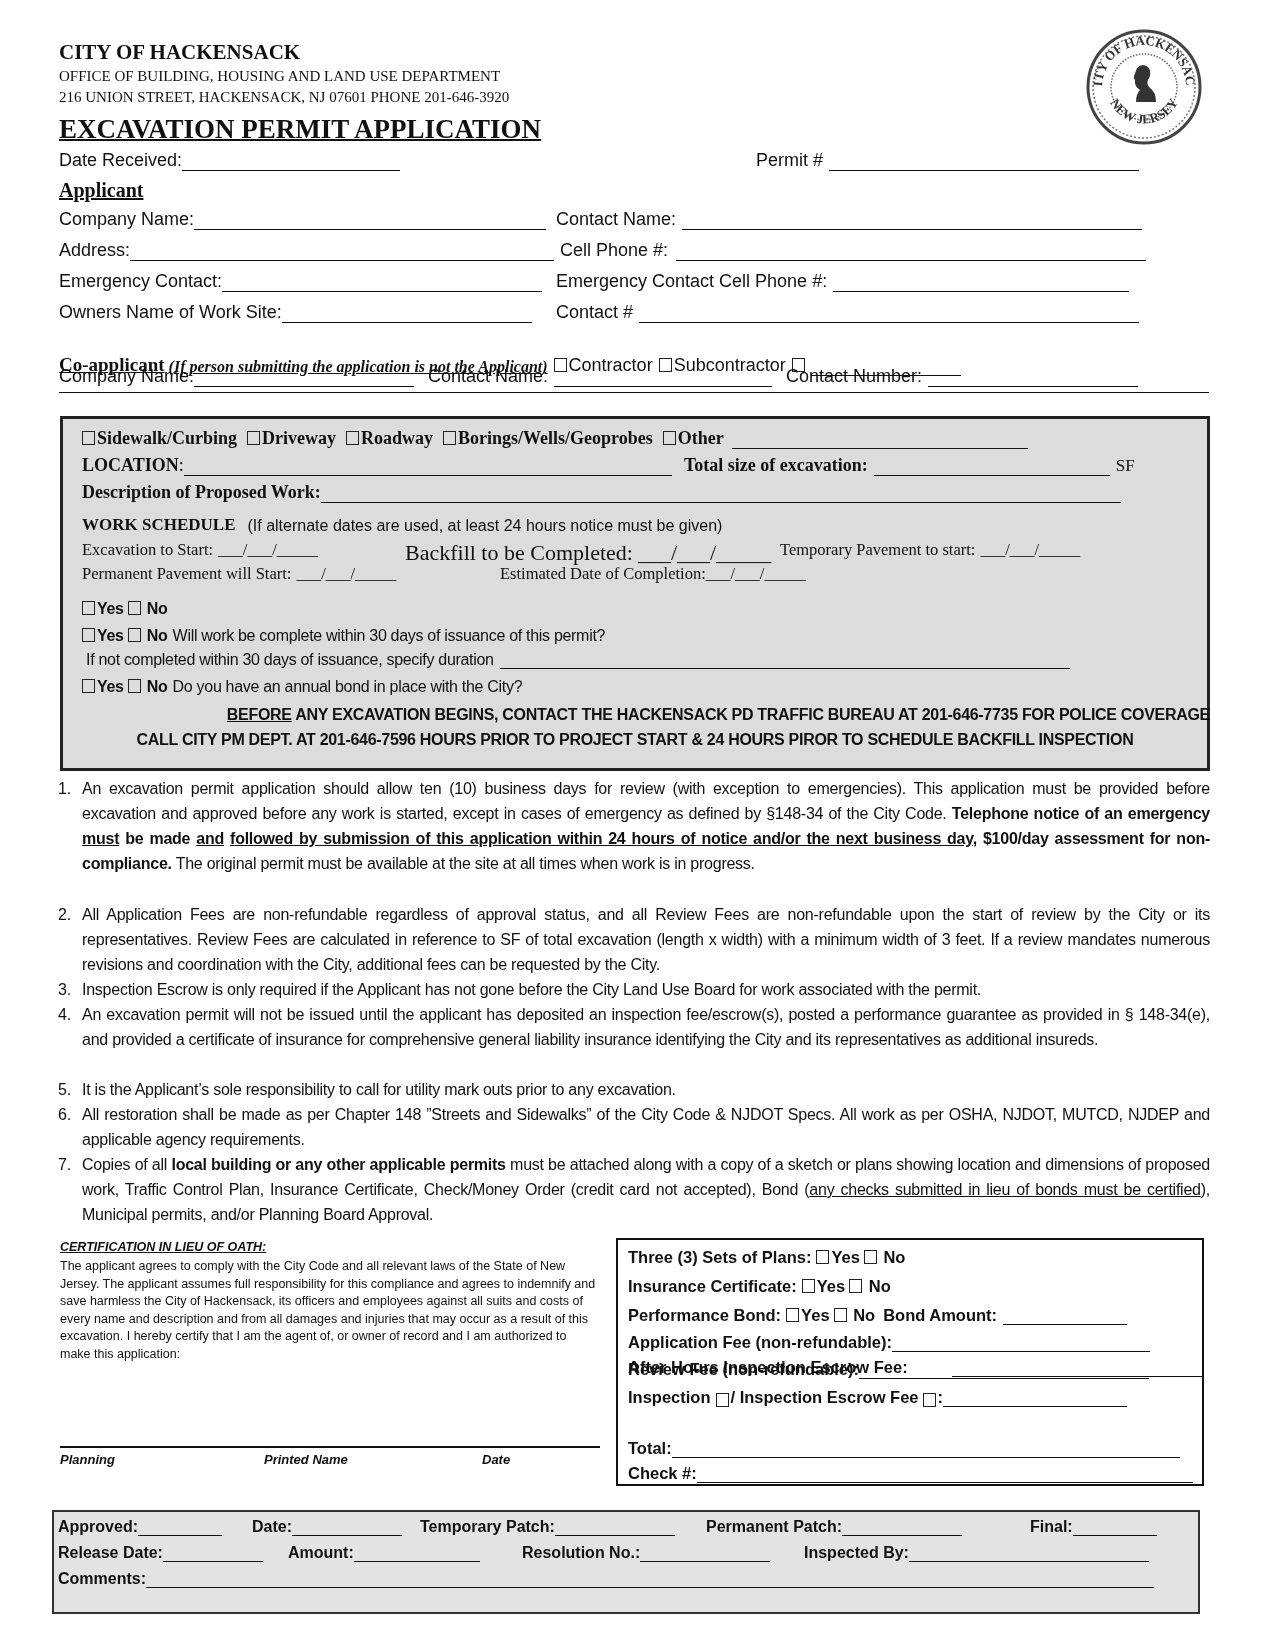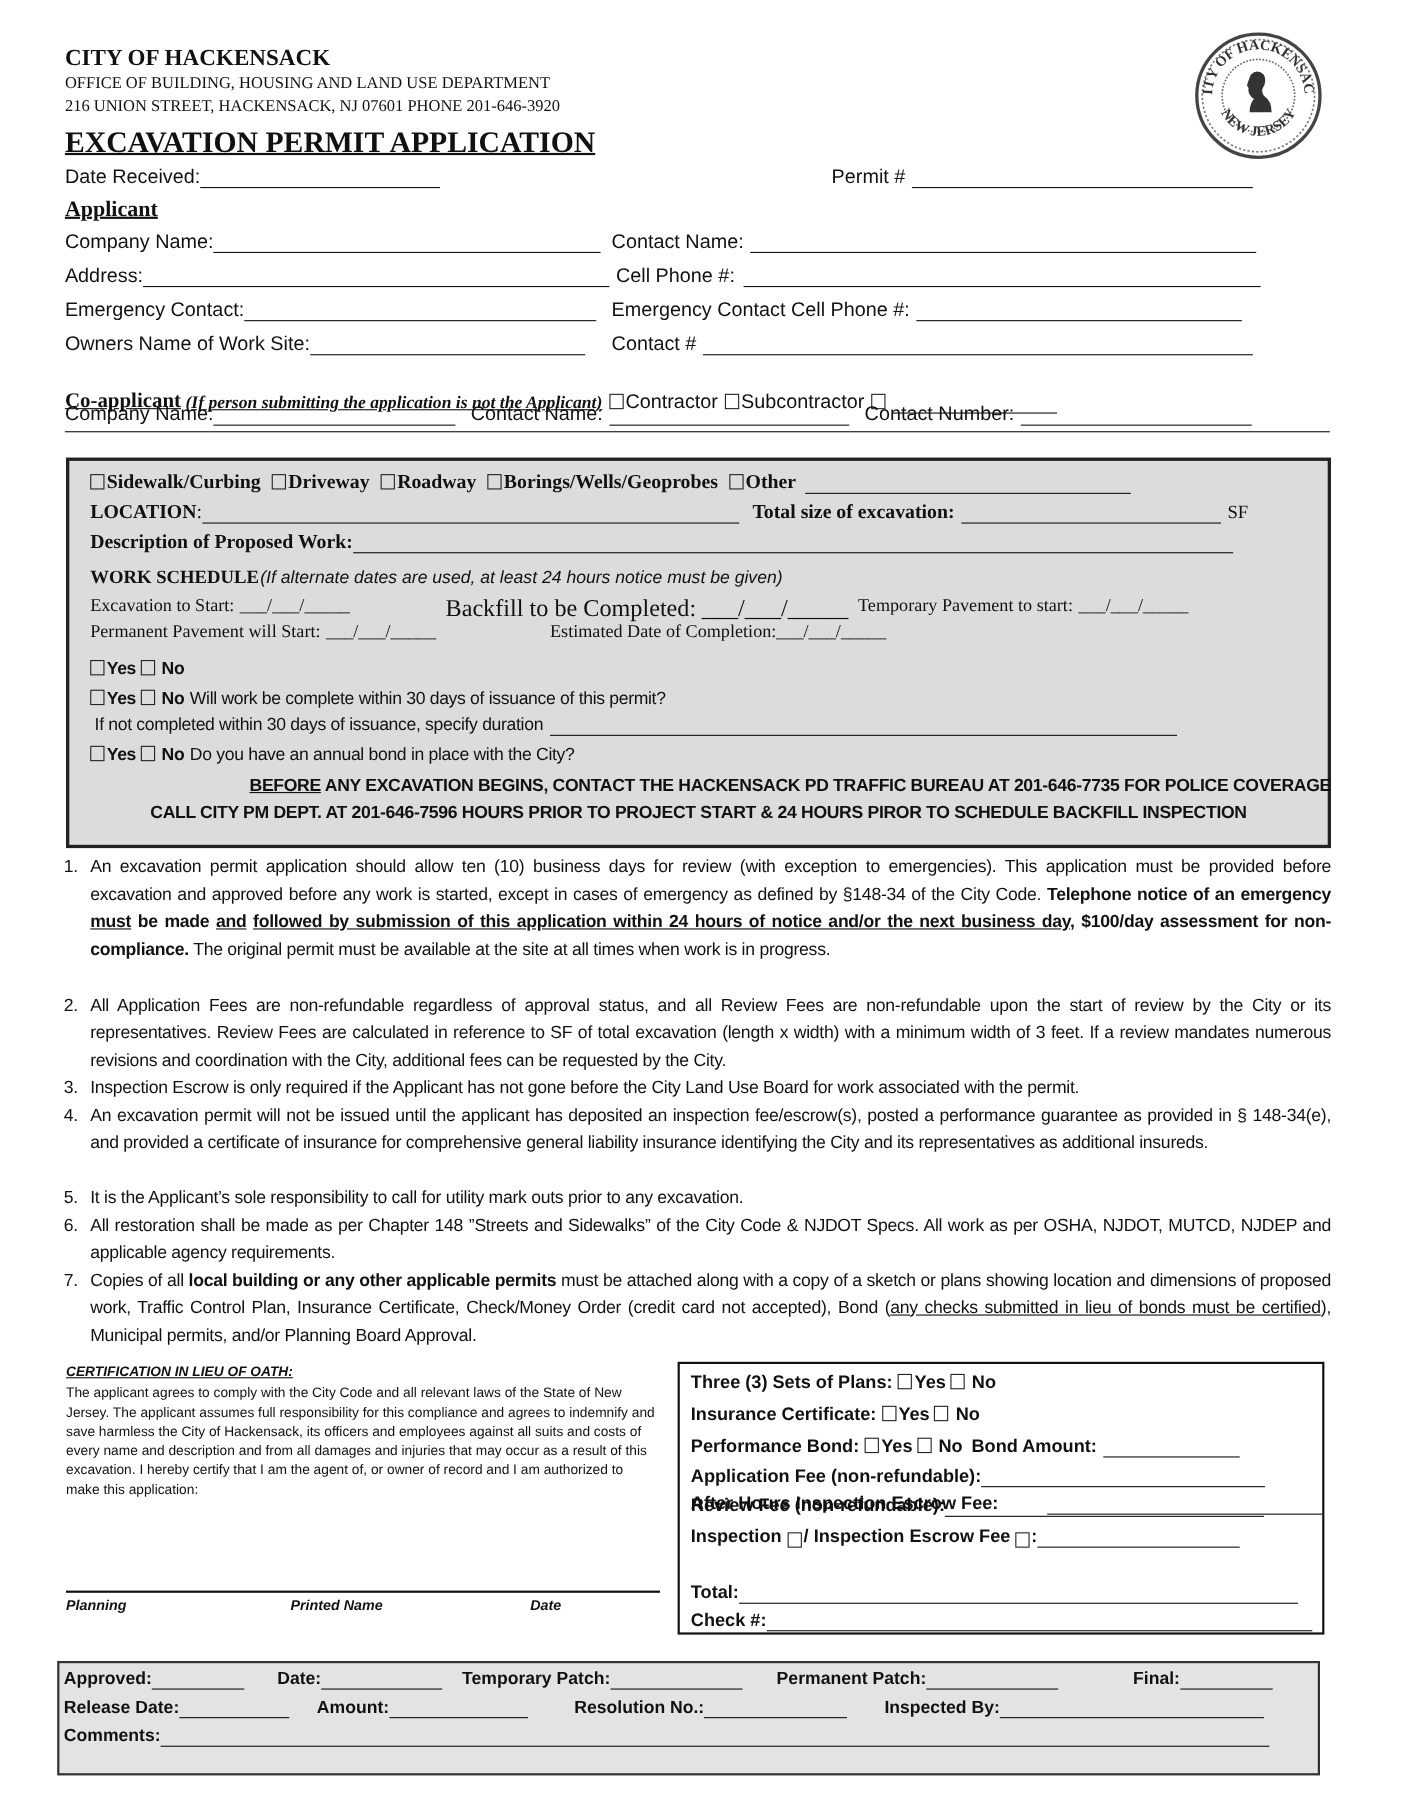--- a/index.html
+++ b/index.html
@@ -155,21 +155,21 @@
   <span style="margin-left:6px; font-size:17px;">SF</span>
 </div>
 
 <div class="row serif gb-text" style="left:82px; top:482px; font-size:18px;">
   <span class="b">Description of Proposed Work:</span>
   <span class="line" style="width:800px;"></span>
 </div>
 
 <div class="row gb-text" style="left:82px; top:515px;">
   <span class="serif b" style="font-size:17px;">WORK SCHEDULE</span>
-  <span class="sans" style="font-size:16px; font-style:italic; margin-left:1px;">(If alternate dates are used, at least 24 hours notice must be given)</span>
+  <span class="sans" style="font-size:16px; margin-left:12px;">(If alternate dates are used, at least 24 hours notice must be given)</span>
 </div>
 
 <div class="row serif" style="left:82px; top:540px; font-size:16.5px;">
   <span>Excavation to Start:</span>
   <span style="margin-left:5px;">___/___/_____</span>
 </div>
 <div class="row serif" style="left:405px; top:540px; font-size:22px;">
   <span>Backfill to be Completed:</span>
   <span style="margin-left:5px;">___/___/_____</span>
 </div>

